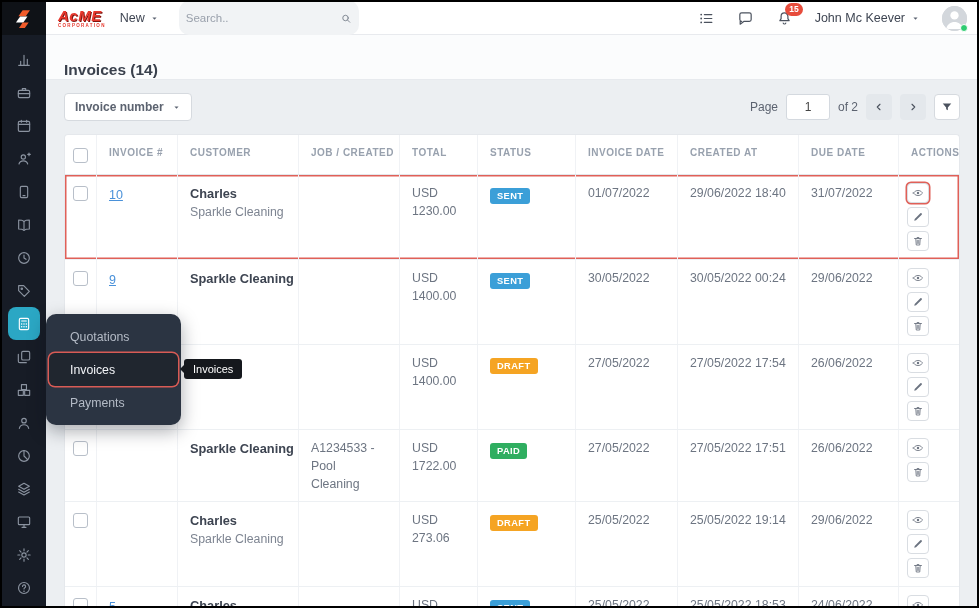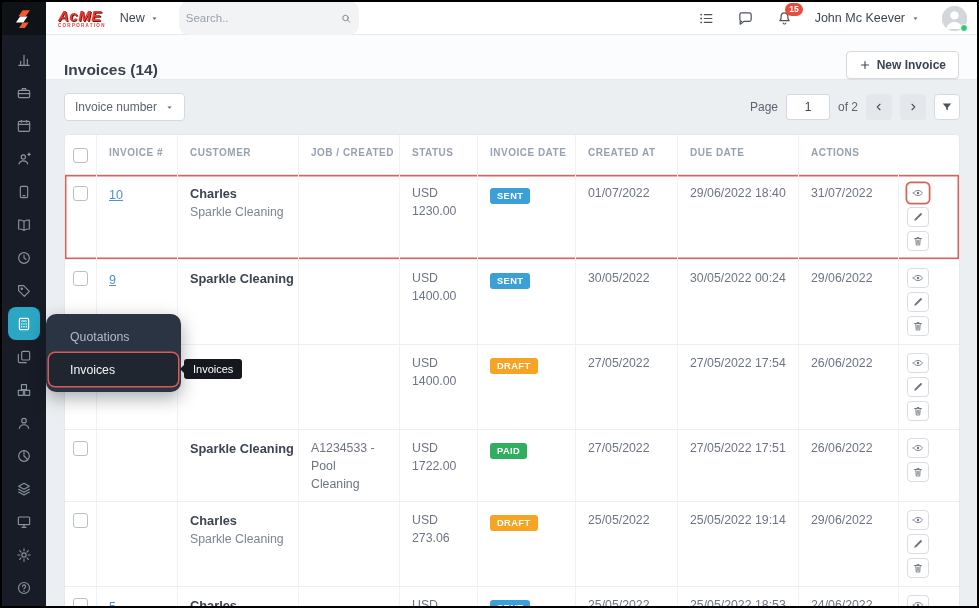--- a/index.html
+++ b/index.html
@@ -45,21 +45,21 @@
     color:#8b93a0; cursor:pointer; flex:0 0 33px; }
   .side-item svg { width:16px; height:16px; }
   .side-item.active { background:#2ba7c4; color:#fff; border-radius:8px; width:32px; }
 
   
   .main { position:absolute; left:44px; top:33px; right:0; bottom:0; background:#eceff2; overflow:hidden; }
   .page-head { height:45px; background:#fbfcfd; border-bottom:1px solid #e7eaee;
     display:flex; align-items:flex-end; justify-content:space-between; padding:0 18px; }
   .page-title { font-size:15.5px; font-weight:bold; color:#3a414d; }
   .btn { display:inline-flex; align-items:center; gap:6px; background:#fff; border:1px solid #d6dadf;
-    border-radius:4px; font-size:12px; color:#3e4552; cursor:pointer; font-family:inherit; }
+    border-radius:4px; font-size:12px; color:#3e4552; cursor:pointer; font-family:inherit;font-weight:bold; }
   .new-invoice-btn { padding:6px 12px; box-shadow:0 1px 1px rgba(20,30,50,.05); font-weight:bold; }
   .new-invoice-btn .pl { width:12px; height:12px; display:inline-flex; }
   .new-invoice-btn .pl svg { width:100%; height:100%; }
 
   .toolbar { display:flex; align-items:center; justify-content:space-between; padding:13px 17px 13px 18px; }
   .filter-btn { padding:6px 10px; gap:8px; color:#5c6370; }
   .pager { display:flex; align-items:center; gap:8px; font-size:12px; color:#5c6370; }
   .page-input { width:44px; height:26px; border:1px solid #d4d9df; border-radius:3px; text-align:center;
     font-size:12px; color:#444; outline:none; font-family:inherit; }
   .pg-btn { width:26px; height:26px; border:none; border-radius:4px; background:#e4e8ec; color:#555c66;
@@ -287,28 +287,20 @@
           <circle cx="12" cy="12" r="8.2"></circle>
           <path d="M9.8 9.6a2.3 2.3 0 1 1 3.4 2c-.9.5-1.2 1-1.2 1.9"></path>
           <path d="M12 16.8h.01" stroke-width="2.4"></path>
         </svg>
       </div>
     </aside>
 
   <main class="main">
     <div class="page-head">
       <div class="page-title">Invoices (14)</div>
-      <button class="btn new-invoice-btn">
-        <span class="pl">
-            <svg viewBox="0 0 24 24" fill="none" stroke="currentColor" stroke-width="1.7" stroke-linecap="round" stroke-linejoin="round">
-              <path d="M12 5v14M5 12h14" stroke-width="2.2"></path>
-            </svg>
-          </span>
-        <span>New Invoice</span>
-      </button>
     </div>
 
     <div class="toolbar">
       <button class="btn filter-btn">
         <span>Invoice number</span>
         <span class="caret">
             <svg viewBox="0 0 24 24" fill="currentColor">
               <path d="M6.5 9.5h11L12 15.5z"></path>
             </svg>
           </span>
@@ -342,20 +334,21 @@
     </div>
 
     <div class="table-card">
       <div class="trow thead">
         <div class="cell-check">
           <input type="checkbox" class="chk" style="">
         </div>
       <div>INVOICE #</div>
           <div>CUSTOMER</div>
           <div>JOB / CREATED</div>
+          <div>TOTAL</div>
           <div>STATUS</div>
           <div>INVOICE DATE</div>
           <div>CREATED AT</div>
           <div>DUE DATE</div>
           <div>ACTIONS</div>
         </div>
       <div id="tbody">
           <div class="trow row-highlight">
             <div class="cell-check">
               <input type="checkbox" class="chk" style="">
@@ -546,16 +539,17 @@
               </button>
             </div>
           </div>
         </div>
     </div>
   </main>
 
   <div class="flyout" id="flyout">
       <div class="flyout-item">Quotations</div>
       <div class="flyout-item active">Invoices</div>
+      <div class="flyout-item">Payments</div>
     </div>
   <div class="tooltip">Invoices</div>
 
 </div>
 
 </body></html>

